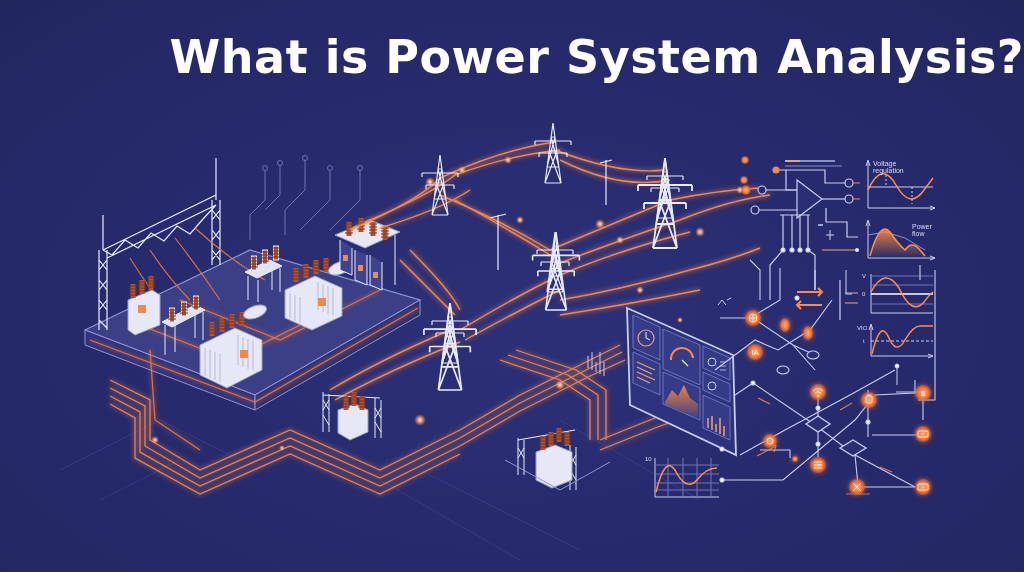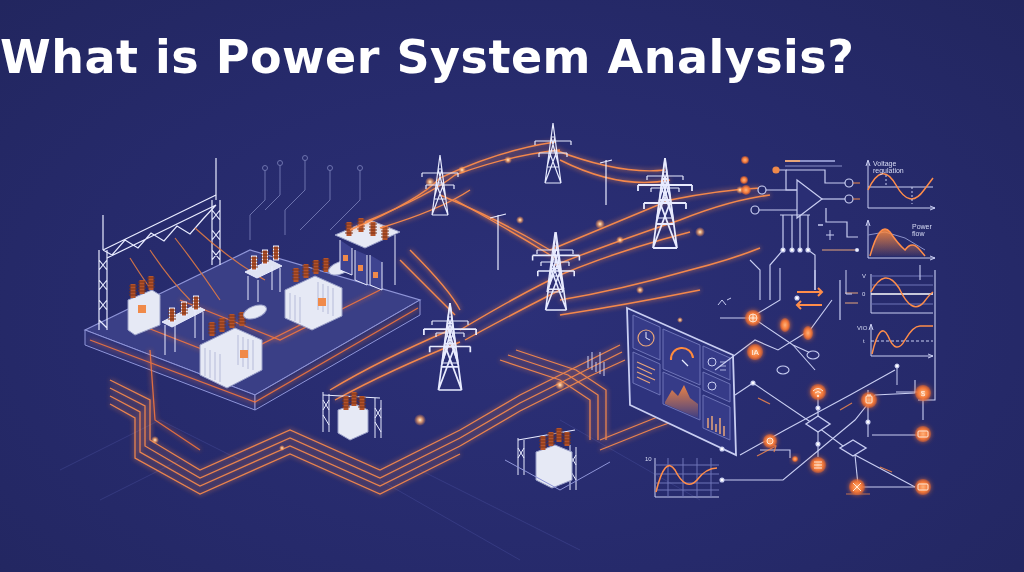--- a/index.html
+++ b/index.html
@@ -1,18 +1,18 @@
 <!DOCTYPE html>
 <html><head>
 <meta charset="utf-8">
 <style>
   html,body{margin:0;padding:0;}
   body{width:1024px;height:572px;overflow:hidden;background:#262a6b;font-family:"Liberation Sans",sans-serif;}
   .stage{position:relative;width:1024px;height:572px;background:radial-gradient(ellipse at 50% 55%,#2c3078 0%,#262a6b 60%,#22265f 100%);overflow:hidden;}
-  .title{position:absolute;left:0;top:30px;width:1024px;text-align:left;color:#ffffff;font-weight:bold;font-size:46px;letter-spacing:0.5px;font-family:"DejaVu Sans","Liberation Sans",sans-serif;}
+  .title{position:absolute;left:0;top:30px;width:1024px;text-align:right;color:#ffffff;font-weight:bold;font-size:46px;letter-spacing:0.5px;font-family:"DejaVu Sans","Liberation Sans",sans-serif;}
   svg.art{position:absolute;left:0;top:0;}
   .lbl{font-family:"Liberation Sans",sans-serif;fill:#d8dcf5;}
 </style>
 </head>
 <body>
 
 <div class="stage">
   <div class="title">What is Power System Analysis?</div>
 
   <svg class="art" width="1024" height="572" viewBox="0 0 1024 572">

